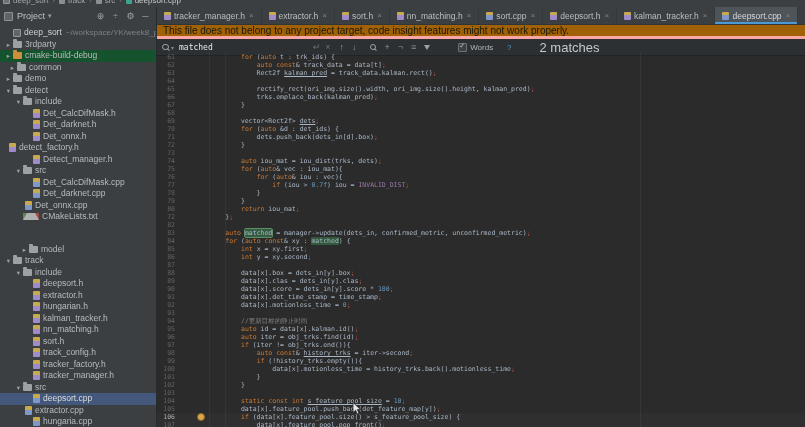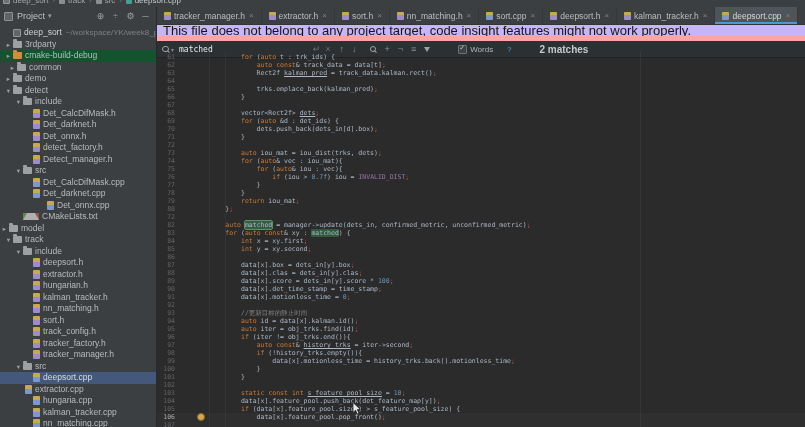--- a/index.html
+++ b/index.html
@@ -43,38 +43,38 @@
   .ic-module{flex:0 0 8px;width:8px;height:8px;background:#62666a;border:1px solid #93979a;border-radius:1px;box-sizing:border-box;}
   
   .editor-col{position:absolute;left:157px;right:0;top:7px;bottom:0;background:#2b2b2b;}
   .tabbar{height:17px;background:#3c3f41;border-bottom:1px solid #313537;display:flex;overflow:hidden;white-space:nowrap;}
   .tab{position:relative;display:flex;align-items:center;gap:3px;padding:0 7px;font-size:8.5px;color:#bbbec0;
        border-right:1px solid #36393b;flex:0 0 auto;}
   .tab .fic{width:6px;height:8px;}
   .tab .close{color:#7f8487;font-size:8px;margin-left:1px;}
   .tab.active{background:#4d545a;color:#d4d7d9;}
   .tab.active::after{content:"";position:absolute;left:0;right:0;bottom:0;height:2.5px;background:#4A9BD5;}
-  .banner{height:11px;line-height:11px;background:#c4b5fd;color:#191708;font-size:13px;padding-left:6px;
-          border-bottom:5px solid #fca5a5;overflow:hidden;}
+  .banner{height:11px;line-height:11px;background:#a16207;color:#191708;font-size:10px;padding-left:6px;
+          border-bottom:3px solid #fca5a5;overflow:hidden;}
   .searchbar{height:16px;background:#2d3032;border-bottom:1px solid #202325;display:flex;align-items:center;
              font-size:8px;color:#b3b6b8;overflow:hidden;}
   .mag{position:relative;width:7px;height:7px;margin-left:5px;flex:0 0 auto;}
   .mag::before{content:"";position:absolute;left:0;top:0;width:4.5px;height:4.5px;border:1px solid #9fa2a5;border-radius:50%;}
   .mag::after{content:"";position:absolute;left:4.8px;top:5px;width:2.6px;height:1px;background:#9fa2a5;transform:rotate(45deg);}
   .mag-caret{font-size:6px;color:#83878a;margin-left:2px;}
   .query{color:#e6e8e9;margin-left:5px;font-family:"DejaVu Sans Mono",monospace;font-size:8px;}
   .sic{color:#8d9194;font-size:9px;flex:0 0 auto;line-height:16px;}
   .sic.dim{color:#6b6f72;}
   .funnel{width:0;height:0;border-left:3.5px solid transparent;border-right:3.5px solid transparent;
           border-top:5px solid #9fa2a5;flex:0 0 auto;position:relative;}
   .chk{display:inline-flex;align-items:center;gap:3px;flex:0 0 auto;color:#b3b6b8;}
   .box{width:7px;height:7px;background:#3d4143;border:1px solid #6e7275;border-radius:1px;position:relative;}
   .box.on::after{content:"✓";position:absolute;left:0;top:-2px;font-size:7px;color:#c2c5c7;}
   .regex-q{color:#4a9bd5;font-size:8px;flex:0 0 auto;}
-  .matchcount{color:#c6c9cb;font-size:10px;font-weight:bold;flex:0 0 auto;}
+  .matchcount{color:#c6c9cb;font-size:13px;font-weight:normal;flex:0 0 auto;}
   
   .code-area{position:absolute;left:0;right:0;top:45px;bottom:0;overflow:hidden;}
   .gutter{position:absolute;left:0;top:1px;width:18px;text-align:right;
           font-family:"DejaVu Sans Mono",monospace;font-size:6.5px;color:#606366;}
   .gutter div{height:8px;line-height:8px;}
   .gutter div.cur{color:#a9abad;}
   .code{position:absolute;left:37px;top:1px;right:0;font-family:"DejaVu Sans Mono",monospace;
         font-size:6.5px;color:#a9b7c6;}
   .cl{height:8px;line-height:8px;white-space:pre;}
   .k{color:#cc7832;} .d{color:#6897bb;} .c{color:#808080;} .s{color:#c75450;}
@@ -169,21 +169,21 @@
         <span class="trow" style="padding-left: 24px;">
           <span class="arr"></span>
           <span class="fic"></span>
           <span class="tlabel">Det_darknet.h</span>
         </span>
         <span class="trow" style="padding-left: 24px;">
           <span class="arr"></span>
           <span class="fic"></span>
           <span class="tlabel">Det_onnx.h</span>
         </span>
-        <span class="trow" style="padding-left: 24px;">
+        <span class="trow" style="">
           <span class="arr"></span>
           <span class="fic"></span>
           <span class="tlabel">detect_factory.h</span>
         </span>
         <span class="trow" style="padding-left: 24px;">
           <span class="arr"></span>
           <span class="fic"></span>
           <span class="tlabel">Detect_manager.h</span>
         </span>
         <span class="trow" style="padding-left: 14px;">
@@ -194,31 +194,31 @@
         <span class="trow" style="padding-left: 24px;">
           <span class="arr"></span>
           <span class="fic cpp"></span>
           <span class="tlabel">Det_CalcDifMask.cpp</span>
         </span>
         <span class="trow" style="padding-left: 24px;">
           <span class="arr"></span>
           <span class="fic cpp"></span>
           <span class="tlabel">Det_darknet.cpp</span>
         </span>
-        <span class="trow" style="padding-left: 38px;">
+        <span class="trow" style="padding-left: 16px;">
           <span class="arr"></span>
           <span class="fic cpp"></span>
           <span class="tlabel">Det_onnx.cpp</span>
         </span>
         <span class="trow" style="padding-left: 14px;">
           <span class="arr"></span>
           <span class="ic-cmake"></span>
           <span class="tlabel">CMakeLists.txt</span>
         </span>
-        <span class="trow" style="padding-left: 0;">
+        <span class="trow" style="padding-left: 20px; margin-top: 21px;">
           <span class="arr">▸</span>
           <span class="ic-folder"></span>
           <span class="tlabel">model</span>
         </span>
         <span class="trow" style="padding-left: 4px;">
           <span class="arr">▾</span>
           <span class="ic-folder"></span>
           <span class="tlabel">track</span>
         </span>
         <span class="trow" style="padding-left: 14px;">
@@ -439,20 +439,21 @@
           <div>104</div>
           <div>105</div>
           <div class="cur">106</div>
           <div>107</div>
         </div>
       <div class="code" id="code">
           <div class="cl"><span>            </span><span class="k">for</span><span> (</span><span class="k">auto</span><span> t : trk_ids) {</span></div>
           <div class="cl"><span>                </span><span class="k">auto</span><span> </span><span class="k">const</span><span>&amp; track_data = data[t]</span><span class="s">;</span></div>
           <div class="cl"><span>                Rect2f </span><span class="u">kalman_pred</span><span> = track_data.kalman.rect()</span><span class="s">;</span></div>
           <div class="cl"></div>
+          <div class="cl"><span>                rectify_rect(ori_img.size().width, ori_img.size().height, kalman_pred)</span><span class="s">;</span></div>
           <div class="cl"><span>                trks.emplace_back(kalman_pred)</span><span class="s">;</span></div>
           <div class="cl"><span>            }</span></div>
           <div class="cl"></div>
           <div class="cl"><span>            vector&lt;Rect2f&gt; </span><span class="u">dets</span><span class="s">;</span></div>
           <div class="cl"><span>            </span><span class="k">for</span><span> (</span><span class="k">auto</span><span> &amp;d : det_ids) {</span></div>
           <div class="cl"><span>                dets.push_back(dets_in[d].box)</span><span class="s">;</span></div>
           <div class="cl"><span>            }</span></div>
           <div class="cl"></div>
           <div class="cl"><span>            </span><span class="k">auto</span><span> iou_mat = iou_dist(trks, dets)</span><span class="s">;</span></div>
           <div class="cl"><span>            </span><span class="k">for</span><span> (</span><span class="k">auto</span><span>&amp; vec : iou_mat){</span></div>

